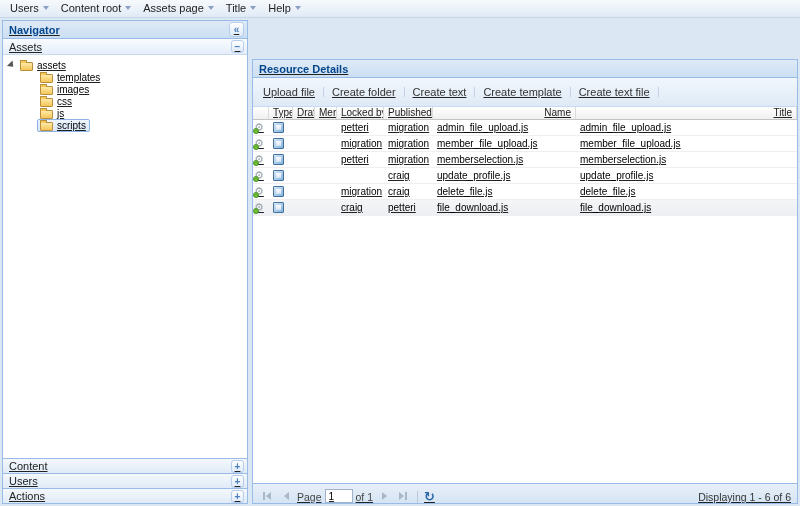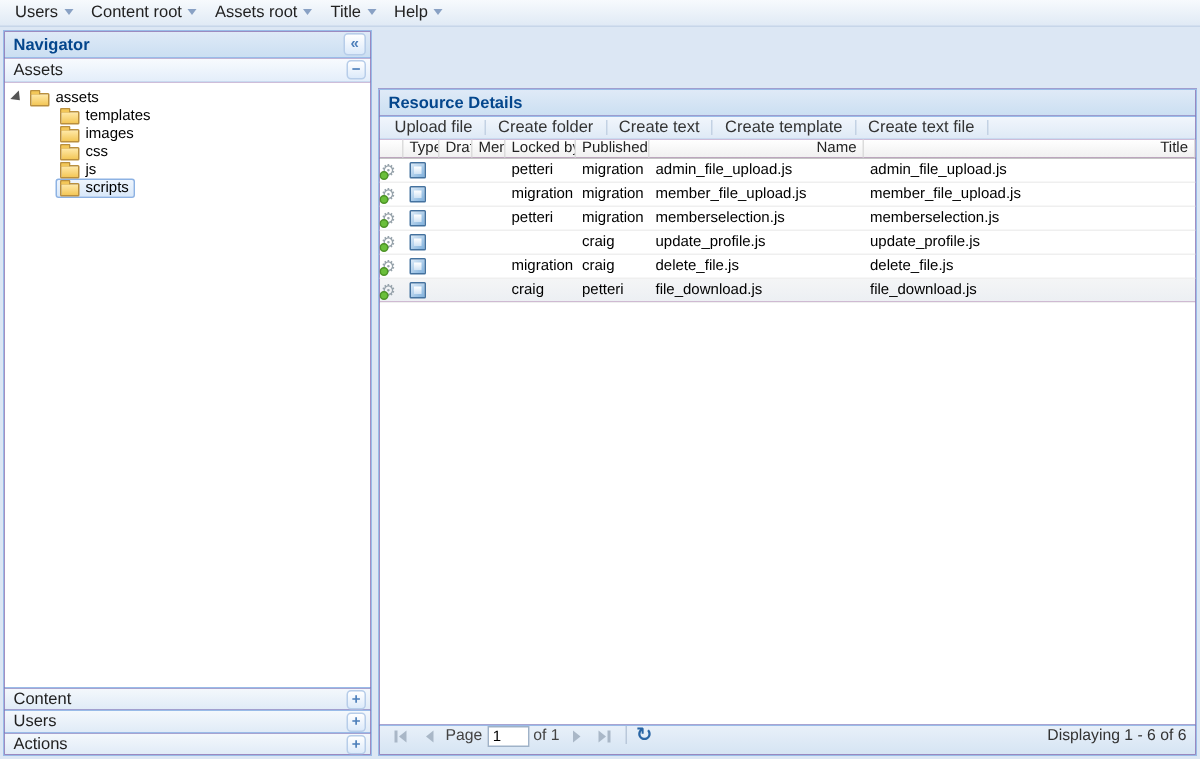--- a/index.html
+++ b/index.html
@@ -28,22 +28,22 @@
     border-left:3px solid transparent; border-right:3px solid transparent;
     border-top:4px solid #89a1c4;
     display:inline-block;
   }
   
   .main {
     position:absolute; top:18px; left:0; right:0; bottom:0;
     display:flex; padding:2px; gap:4px;
   }
   .panel {
-    border:1px solid #99bbe8; background:#701a75;
-    display:flex; flex-direction:column; overflow:hidden;
+    border:1px solid #99bbe8; background:#a3a3a3;
+    display:flex; flex-direction:column; overflow:hidden;text-decoration:underline;
   }
   .navigator { width:246px; flex:none; }
   .resource  { flex:1;margin-top:39px; }
   .panel-header {
     height:18px; flex:none;
     background:linear-gradient(#dfeaf7,#cbdff2);
     border-bottom:1px solid #99bbe8;
     display:flex; align-items:center;
     padding:0 3px 0 6px;
     color:#04468c; font-weight:bold;
@@ -99,21 +99,21 @@
   .collapsed-panels { flex:none; }
   .acc-collapsed {
     height:15px;
     border-top:1px solid #99bbe8;
     background:linear-gradient(#f4f8fc,#e0ebf7);
     display:flex; align-items:center;
     padding:0 3px 0 6px; color:#222; cursor:pointer;
   }
   
   .toolbar {
-    height:15px; flex:none;
+    height:29px; flex:none;
     background:linear-gradient(#f1f6fc,#dfeaf6);
     border-bottom:1px solid #c9daf0;
     display:flex; align-items:center; padding:0 2px;
   }
   .tb-btn { padding:0 8px; color:#333; cursor:pointer; white-space:nowrap; }
   .tb-sep { width:1px; height:10px; background:#c3d2e4; }
   .grid-header {
     display:flex; height:13px; flex:none;
     background:linear-gradient(#ffffff,#f0f0f0);
     border-bottom:1px solid #c5c5c5;
@@ -158,21 +158,21 @@
   .doc-icon::before {
     content:""; position:absolute; left:2px; top:2px; right:2px; bottom:2px;
     background:linear-gradient(#ffffff,#cfe2f4);
   }
   .grid-filler { flex:1; background:#fff; }
   
   .paging {
     height:20px; flex:none;
     border-top:1px solid #99bbe8;
     background:linear-gradient(#e8f0f9,#d5e4f3);
-    display:flex; align-items:flex-start;
+    display:flex; align-items:flex-end;
     padding:0 6px; gap:3px; color:#444; font-size:10.5px;
   }
   .pg-btn { width:16px; height:14px; display:flex; align-items:center; justify-content:center; gap:1px; cursor:default; }
   .tri-l { width:0; height:0; border-top:4px solid transparent; border-bottom:4px solid transparent; border-right:5px solid #a9b7c7; }
   .tri-r { width:0; height:0; border-top:4px solid transparent; border-bottom:4px solid transparent; border-left:5px solid #a9b7c7; }
   .pg-bar { width:2px; height:8px; background:#a9b7c7; }
   .pg-sep { width:1px; height:12px; background:#b9c8da; margin:0 3px; }
   .page-input {
     width:28px; height:14px; border:1px solid #9fb2c8;
     font-family:"Liberation Sans", sans-serif; font-size:10px; padding:0 3px;
@@ -189,21 +189,21 @@
 <div class="menubar">
     <div class="menu-item">
       <span>Users</span>
       <span class="caret"></span>
     </div>
     <div class="menu-item">
       <span>Content root</span>
       <span class="caret"></span>
     </div>
     <div class="menu-item">
-      <span>Assets root</span>
+      <span>Assets page</span>
       <span class="caret"></span>
     </div>
     <div class="menu-item">
       <span>Title</span>
       <span class="caret"></span>
     </div>
     <div class="menu-item">
       <span>Help</span>
       <span class="caret"></span>
     </div>

